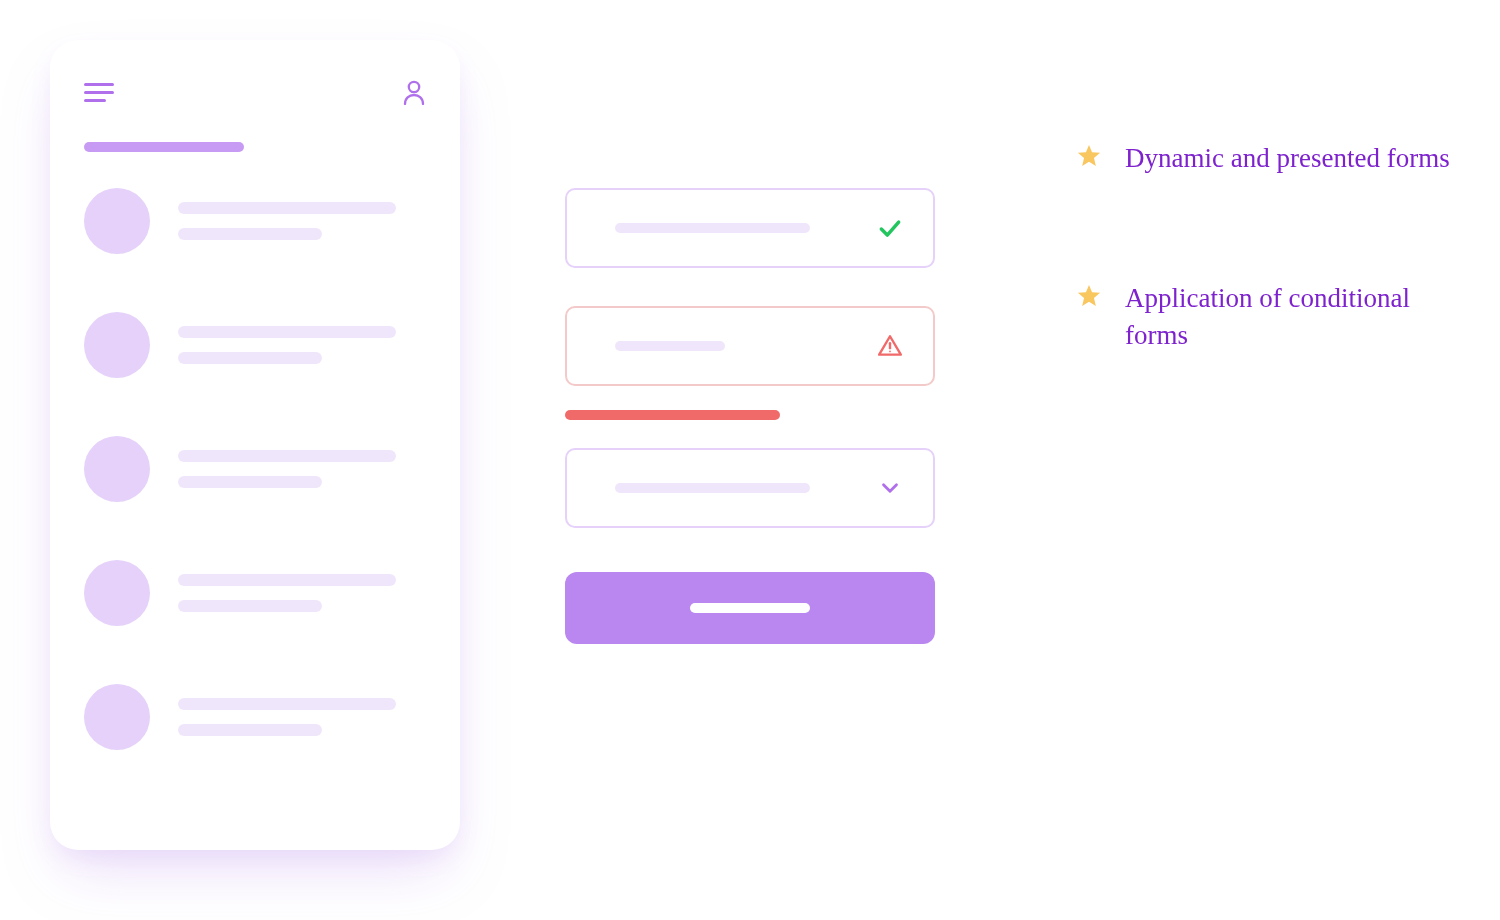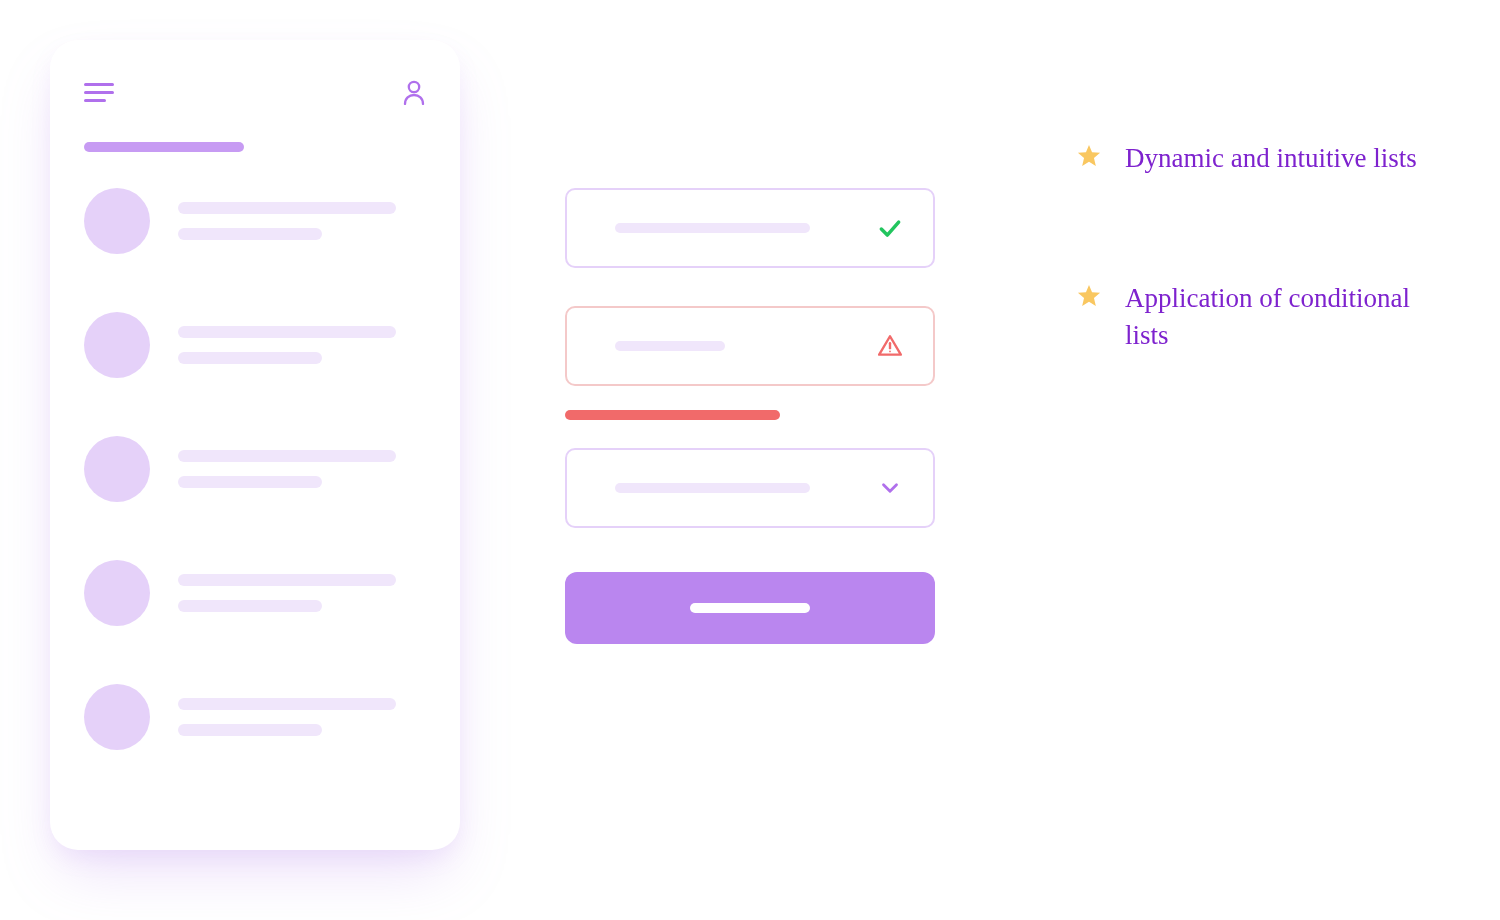--- a/index.html
+++ b/index.html
@@ -184,23 +184,23 @@
   </div>
 </div>
 
 <div class="bullets">
   <div class="b">
     <span class="star">
       <svg viewBox="0 0 24 24" width="28" height="28" fill="currentColor">
           <path d="M12 2.5l2.62 6.3 6.88.5-5.25 4.5 1.6 6.7L12 16.9l-5.85 3.6 1.6-6.7L2.5 9.3l6.88-.5L12 2.5z"></path>
         </svg>
     </span>
-    <p>Dynamic and intuitive lists</p>
+    <p>Dynamic and presented forms</p>
   </div>
   <div class="b">
     <span class="star">
       <svg viewBox="0 0 24 24" width="28" height="28" fill="currentColor">
           <path d="M12 2.5l2.62 6.3 6.88.5-5.25 4.5 1.6 6.7L12 16.9l-5.85 3.6 1.6-6.7L2.5 9.3l6.88-.5L12 2.5z"></path>
         </svg>
     </span>
-    <p>Application of conditional lists</p>
+    <p>Application of conditional forms</p>
   </div>
 </div>
 
 </body></html>

